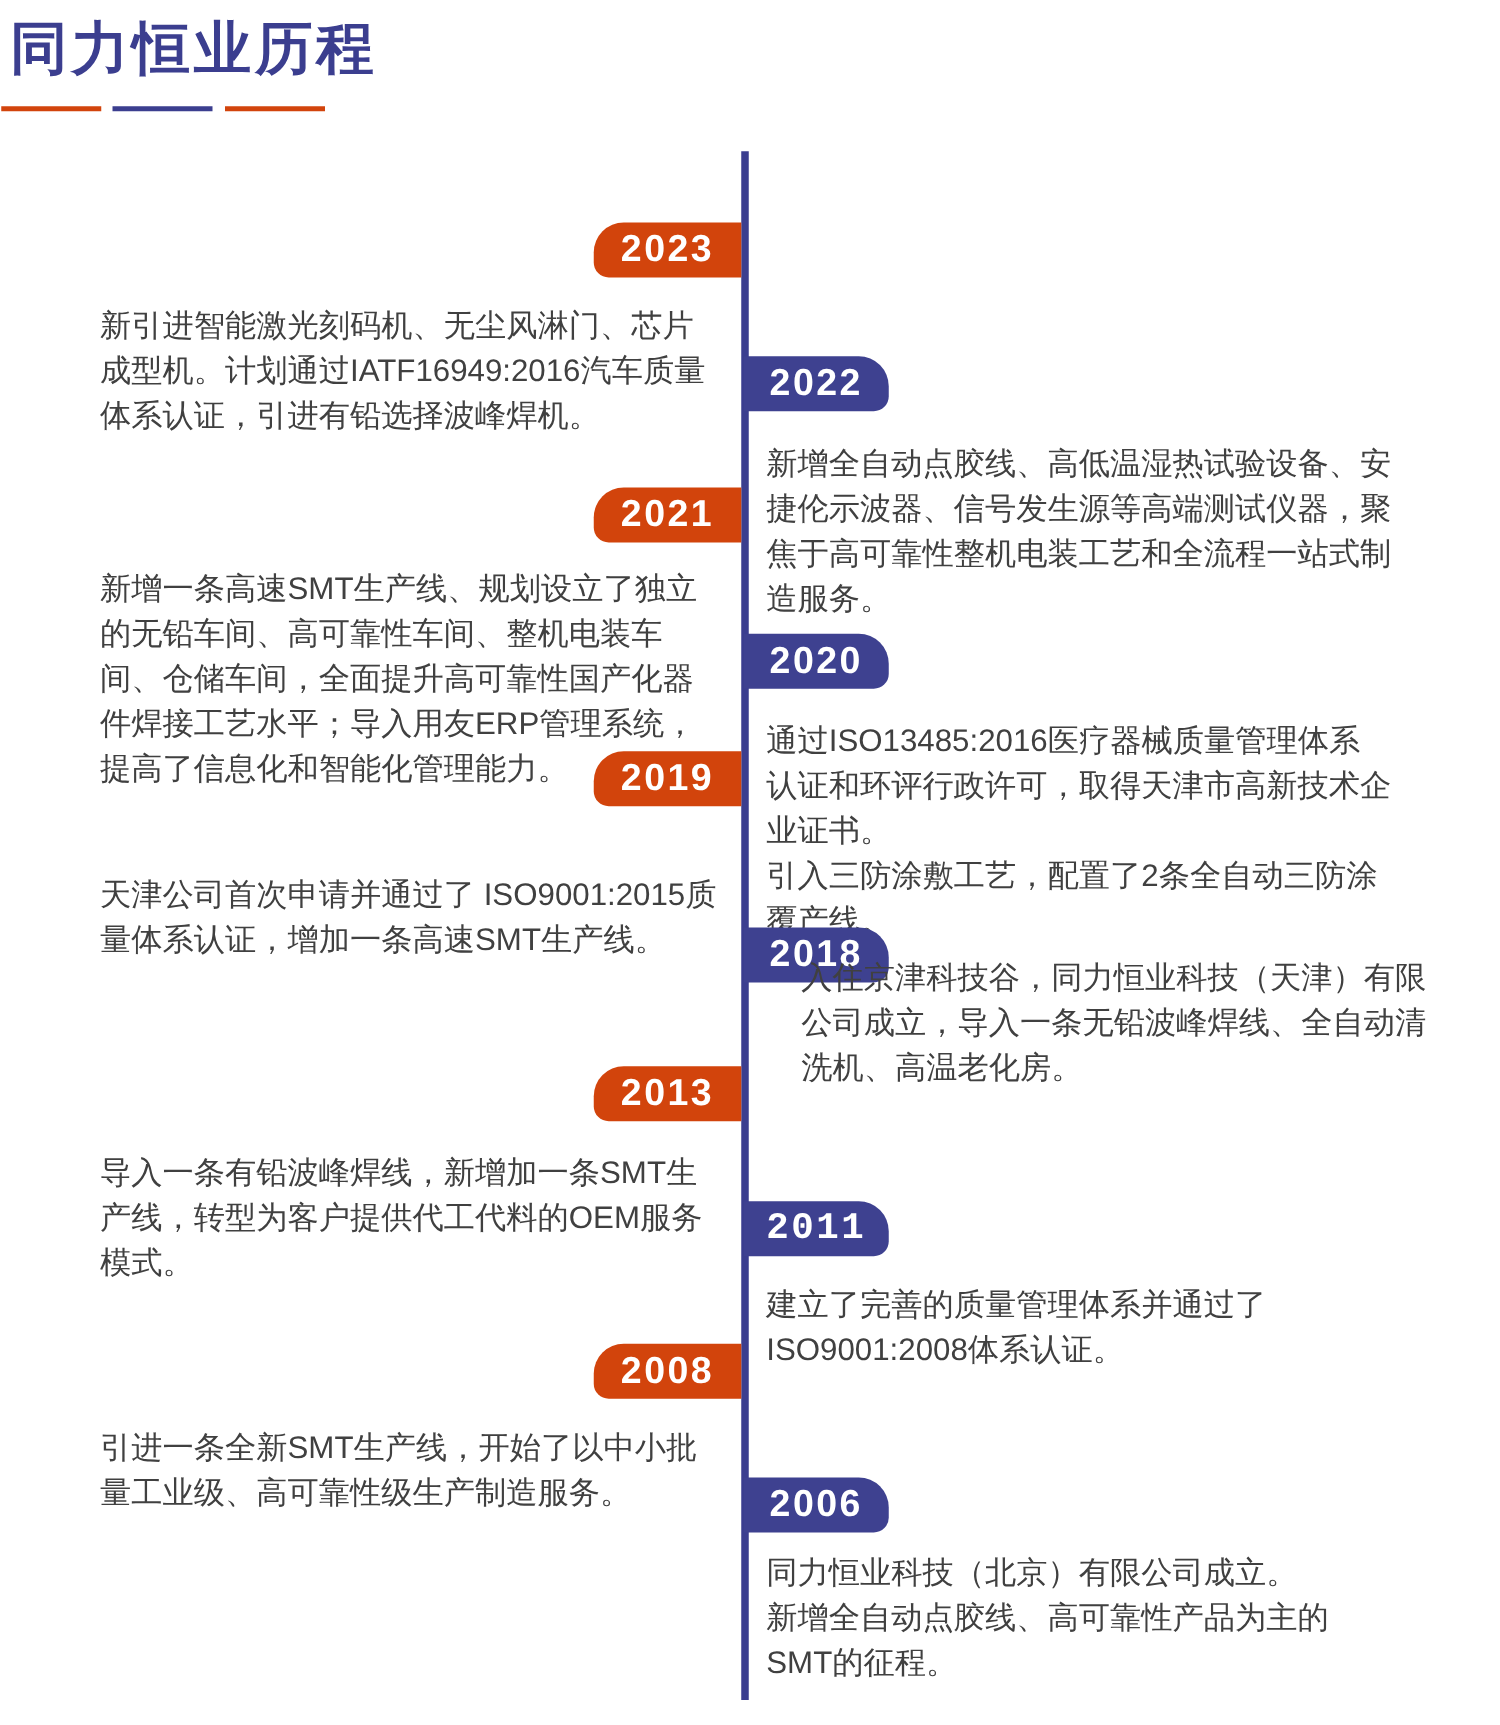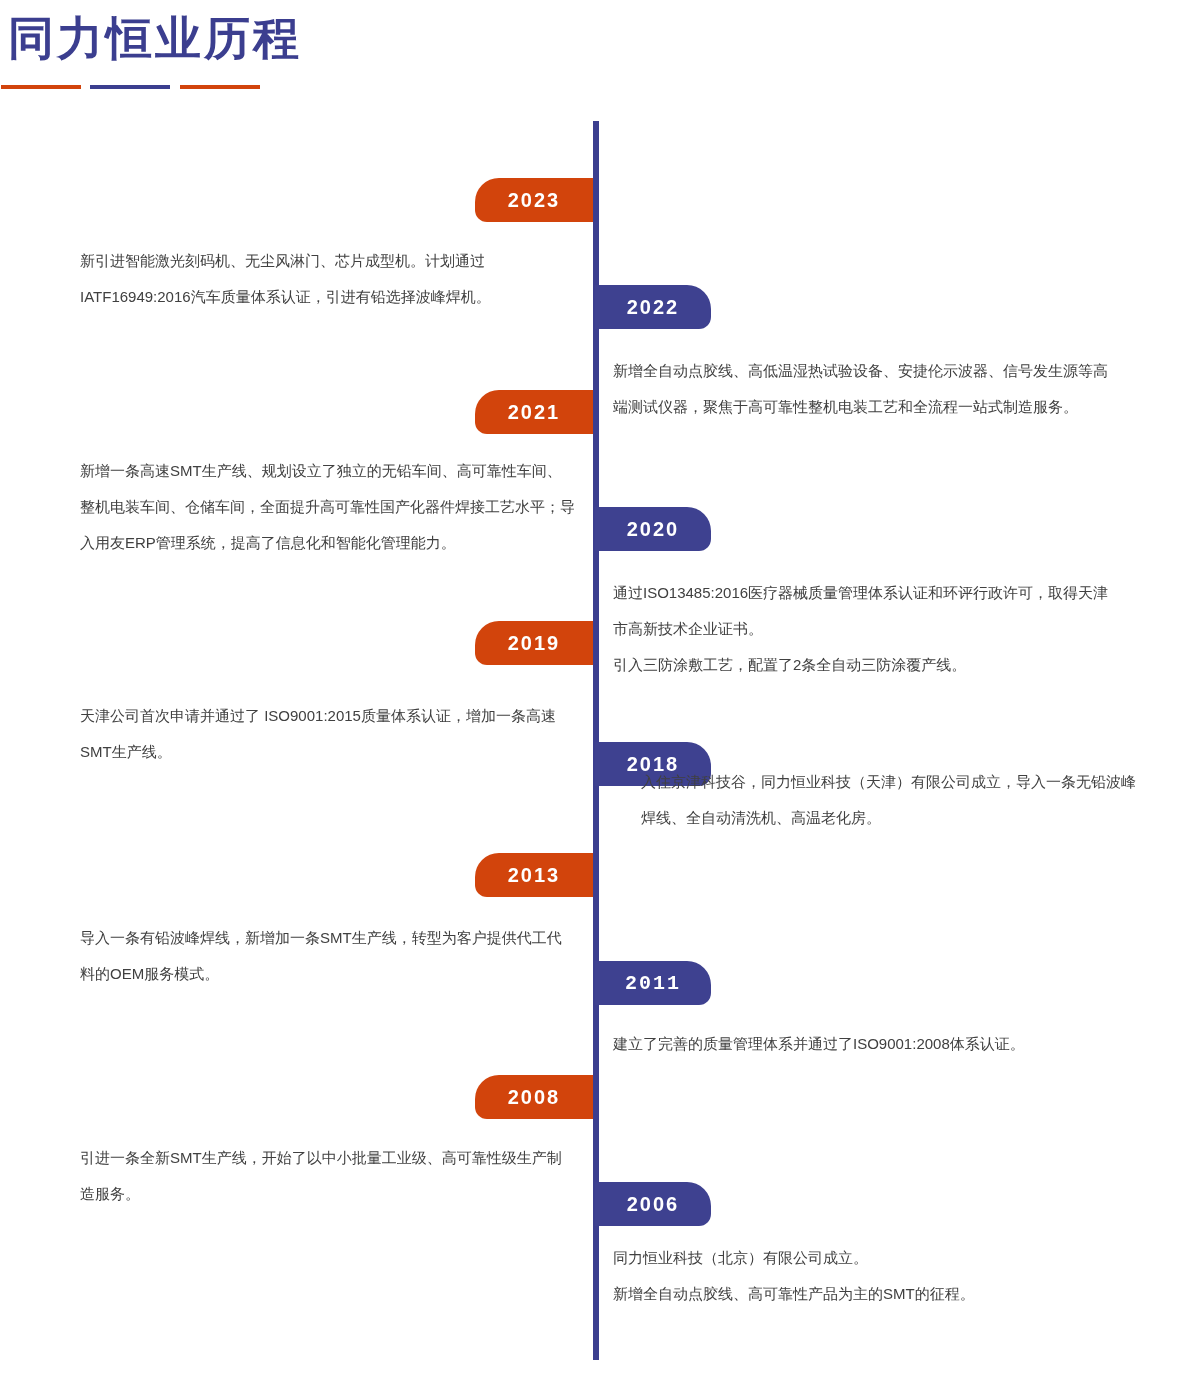--- a/index.html
+++ b/index.html
@@ -47,53 +47,53 @@
   }
 
   
   .badge {
     position: absolute;
     height: 44px;
     display: flex;
     align-items: center;
     justify-content: center;
     color: #ffffff;
-    font-size: 20px;
+    font-size: 30px;
     font-weight: bold;
     letter-spacing: 2px;
   }
   .badge.left {
     left: 475px;
     width: 118px;
     background: #d2440c;
     border-radius: 24px 0 0 12px;
   }
   .badge.right {
     left: 595px;
     width: 116px;
     background: #3e4190;
     border-radius: 0 24px 12px 0;
   }
 
   
   .desc {
     position: absolute;
-    font-size: 15px;
+    font-size: 25px;
     line-height: 36px;
     color: #404040;
   }
   .desc.left  { left: 80px;  width: 496px; }
   .desc.right { left: 613px; width: 500px; }
 
   
   .b-2023 { top: 178px; }  .t-2023 { top: 243px; }
   .b-2022 { top: 285px; }  .t-2022 { top: 353px; }
   .b-2021 { top: 390px; }  .t-2021 { top: 453px; }
   .b-2020 { top: 507px; }  .t-2020 { top: 575px; }
-  .b-2019 { top: 621px; }  .t-2019 { top: 698px; }
+  .b-2019 { top: 601px; }  .t-2019 { top: 698px; }
   .b-2018 { top: 742px; }  .t-2018 { top: 764px; margin-left: 28px; }
   .b-2013 { top: 853px; }  .t-2013 { top: 920px; }
   .b-2011 { top: 961px; font-family: Liberation Mono, monospace; }  .t-2011 { top: 1026px; }
   .b-2008 { top: 1075px; text-align: center; } .t-2008 { top: 1140px; }
   .b-2006 { top: 1182px; } .t-2006 { top: 1240px; }
 </style>
 </head>
 <body>
 
 <div class="canvas">

